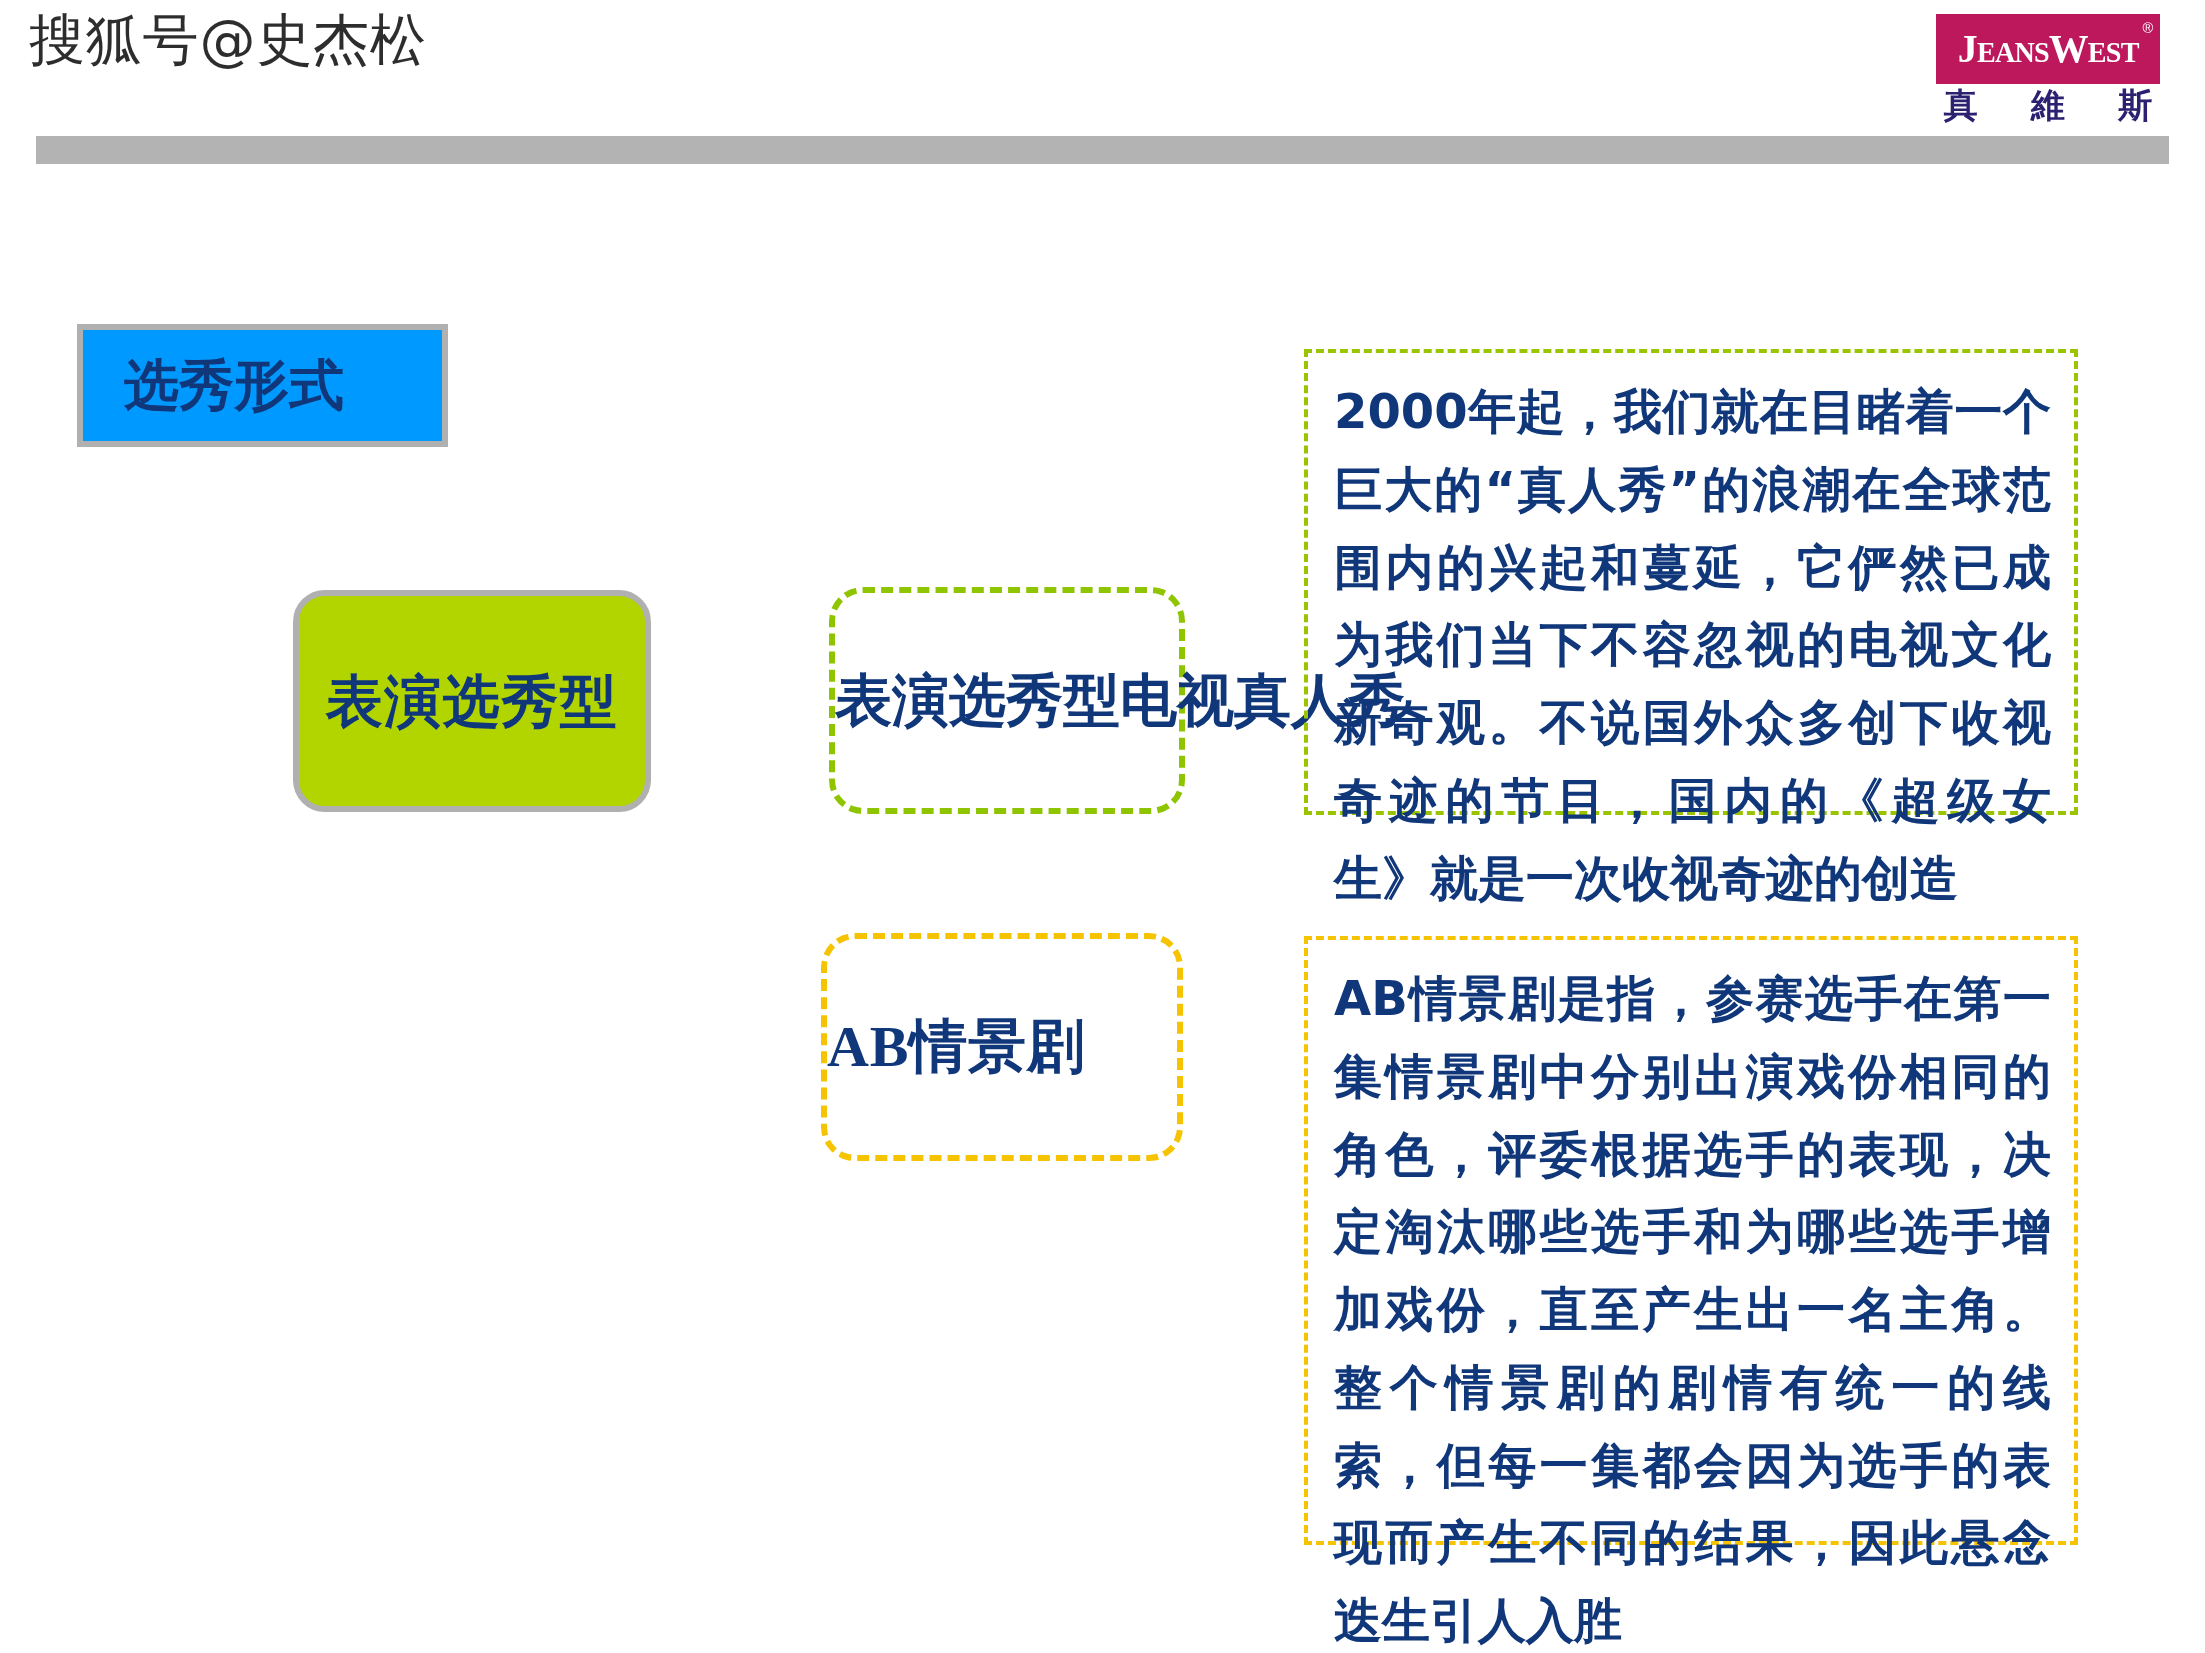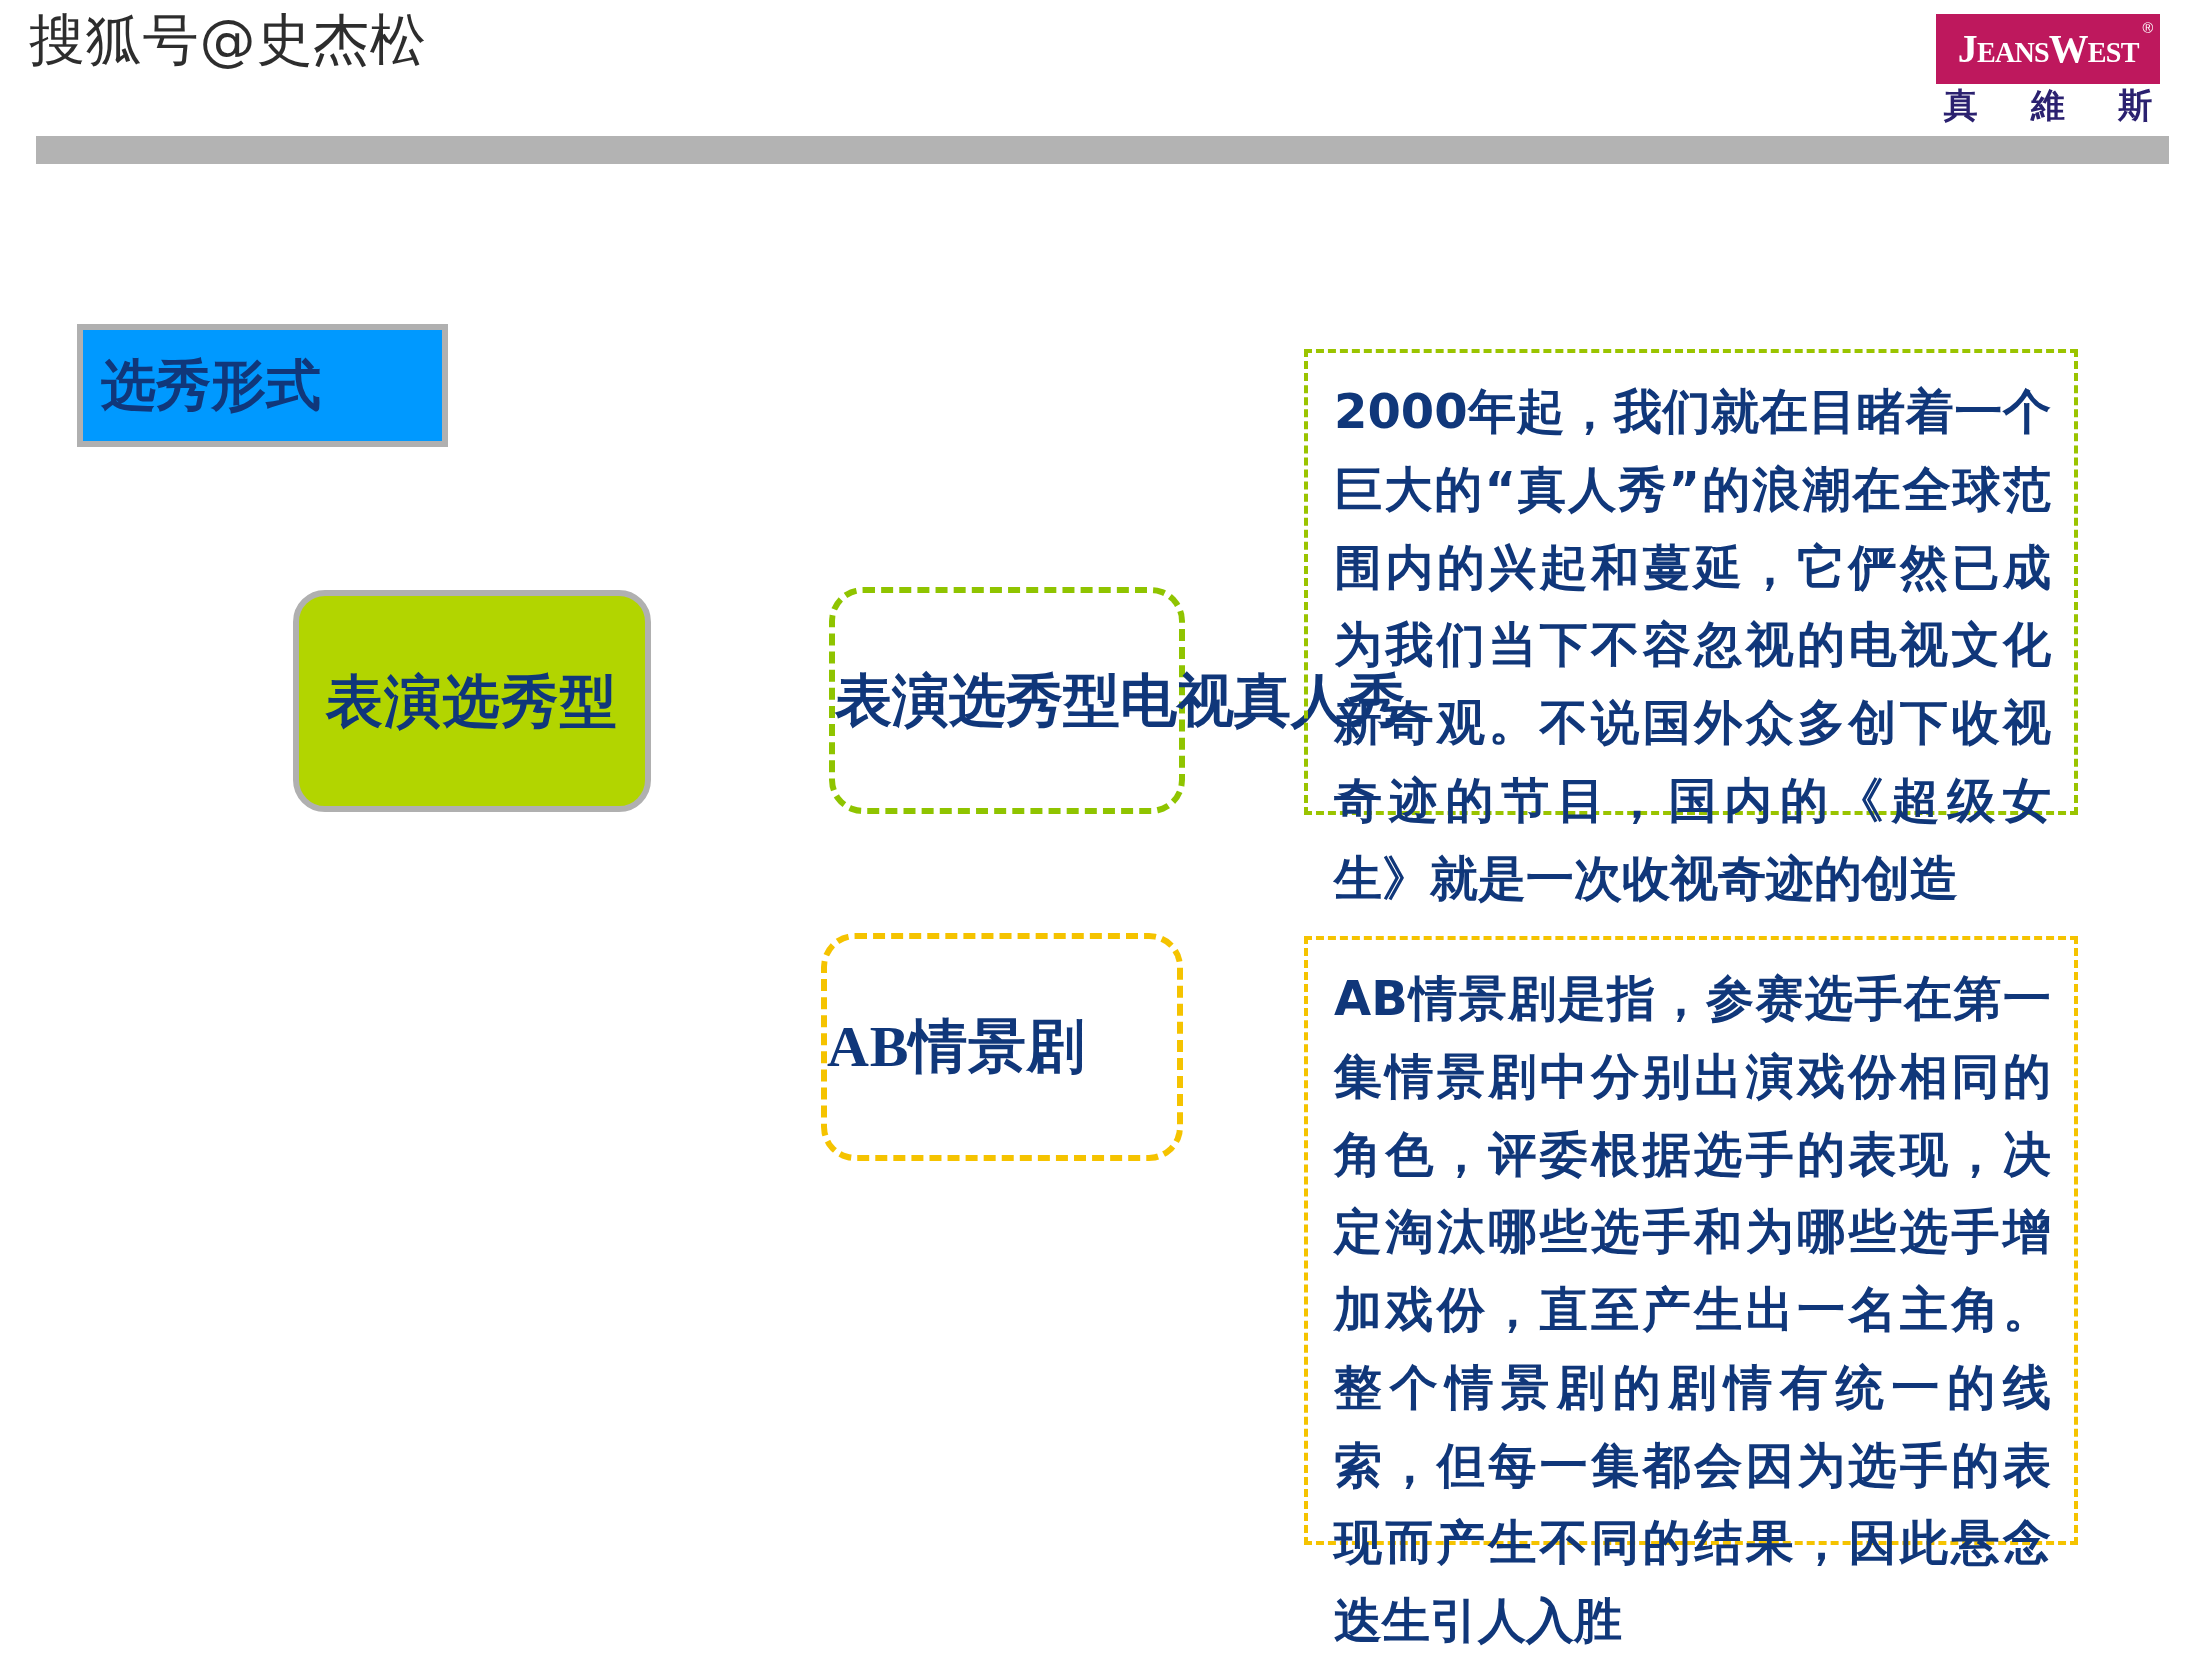--- a/index.html
+++ b/index.html
@@ -98,21 +98,21 @@
     border: 6.1px solid #b0b0b0;
     box-sizing: border-box;
     display: flex;
     align-items: center;
   }
   .blue-box .label {
     color: #10377a;
     font-size: 55px;
     line-height: 1;
     font-weight: bold;
-    padding-left: 18px;
+    padding-left: 41px;
     font-family: "DejaVu Sans", "Liberation Sans", sans-serif;
   }
 
   
   .pill {
     position: absolute;
     box-sizing: border-box;
     border: 6.9px solid #b0b0b0;
     border-radius: 32px;
     display: flex;

